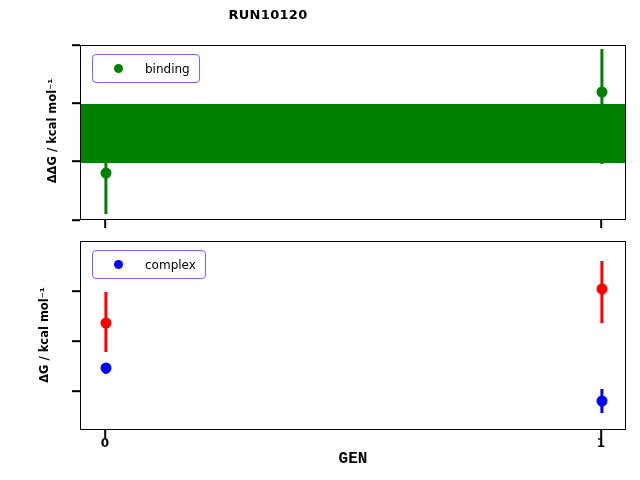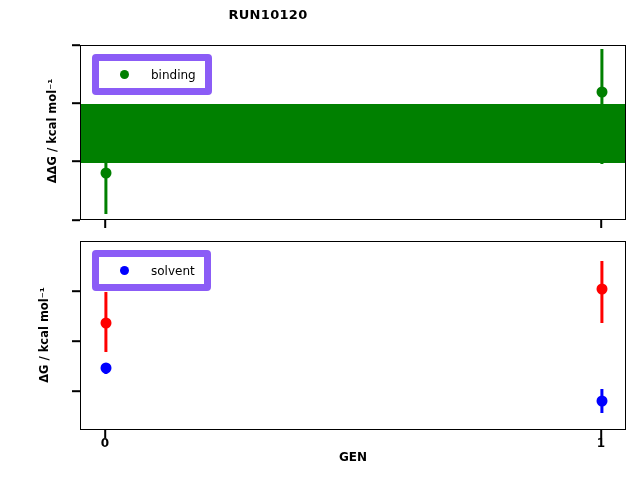--- a/index.html
+++ b/index.html
@@ -87,22 +87,23 @@
     text-align: center;
   }
   #ylabel-top  { left: -38px; top: 124px; width: 180px; }
   #ylabel-bot  { left: -46px; top: 328px; width: 180px; }
   .xlabel {
     position: absolute;
     left: 80px;
     top: 450px;
     width: 546px;
     text-align: center;
-    font-size: 12px;
-    font-weight: bold;
+    font-size: 16px;
+    font-weight: bold;
+    font-family: Liberation Mono, monospace;
   }
 
   
   .band {
     position: absolute;
     left: 0;
     width: 100%;
   }
   .errbar {
     position: absolute;
@@ -115,21 +116,21 @@
     height: 11px;
     border-radius: 50%;
     transform: translate(-50%, -50%);
   }
 
   
   .legend {
     position: absolute;
     box-sizing: border-box;
     background: #ffffff;
-    border: 7px solid #8b5cf6;
+    border: 1px solid #8b5cf6;
     border-radius: 4px;
     padding: 5px 9px 5px 7px;
   }
   #legend-top { left: 11px; top: 8px; }
   #legend-bottom { left: 11px; top: 8px; }
   .legend-row {
     display: flex;
     align-items: center;
     height: 17px;
   }
@@ -214,21 +215,21 @@
     <div class="marker" style="left:25px;  top:81px;  background:#ff0000;"></div>
     <div class="marker" style="left:25px;  top:126px; background:#0000ff;"></div>
     <div class="marker" style="left:521px; top:47px;  background:#ff0000;"></div>
     <div class="marker" style="left:521px; top:159px; background:#0000ff;"></div>
 
     <div class="legend" id="legend-bottom">
       <div class="legend-row">
         <span class="legend-key">
           <span class="legend-dot" style="background:#0000ff;"></span>
         </span>
-        <span class="legend-text">solvent</span>
+        <span class="legend-text">complex</span>
       </div>
     </div>
   </div>
 
   <div class="xtick-mark" style="left:105px; top:430px;"></div>
   <div class="xtick-mark" style="left:601px; top:430px;"></div>
 
   <div class="xtick-label" style="left:105px; top:436px;">0</div>
   <div class="xtick-label" style="left:601px; top:436px;">1</div>
 

